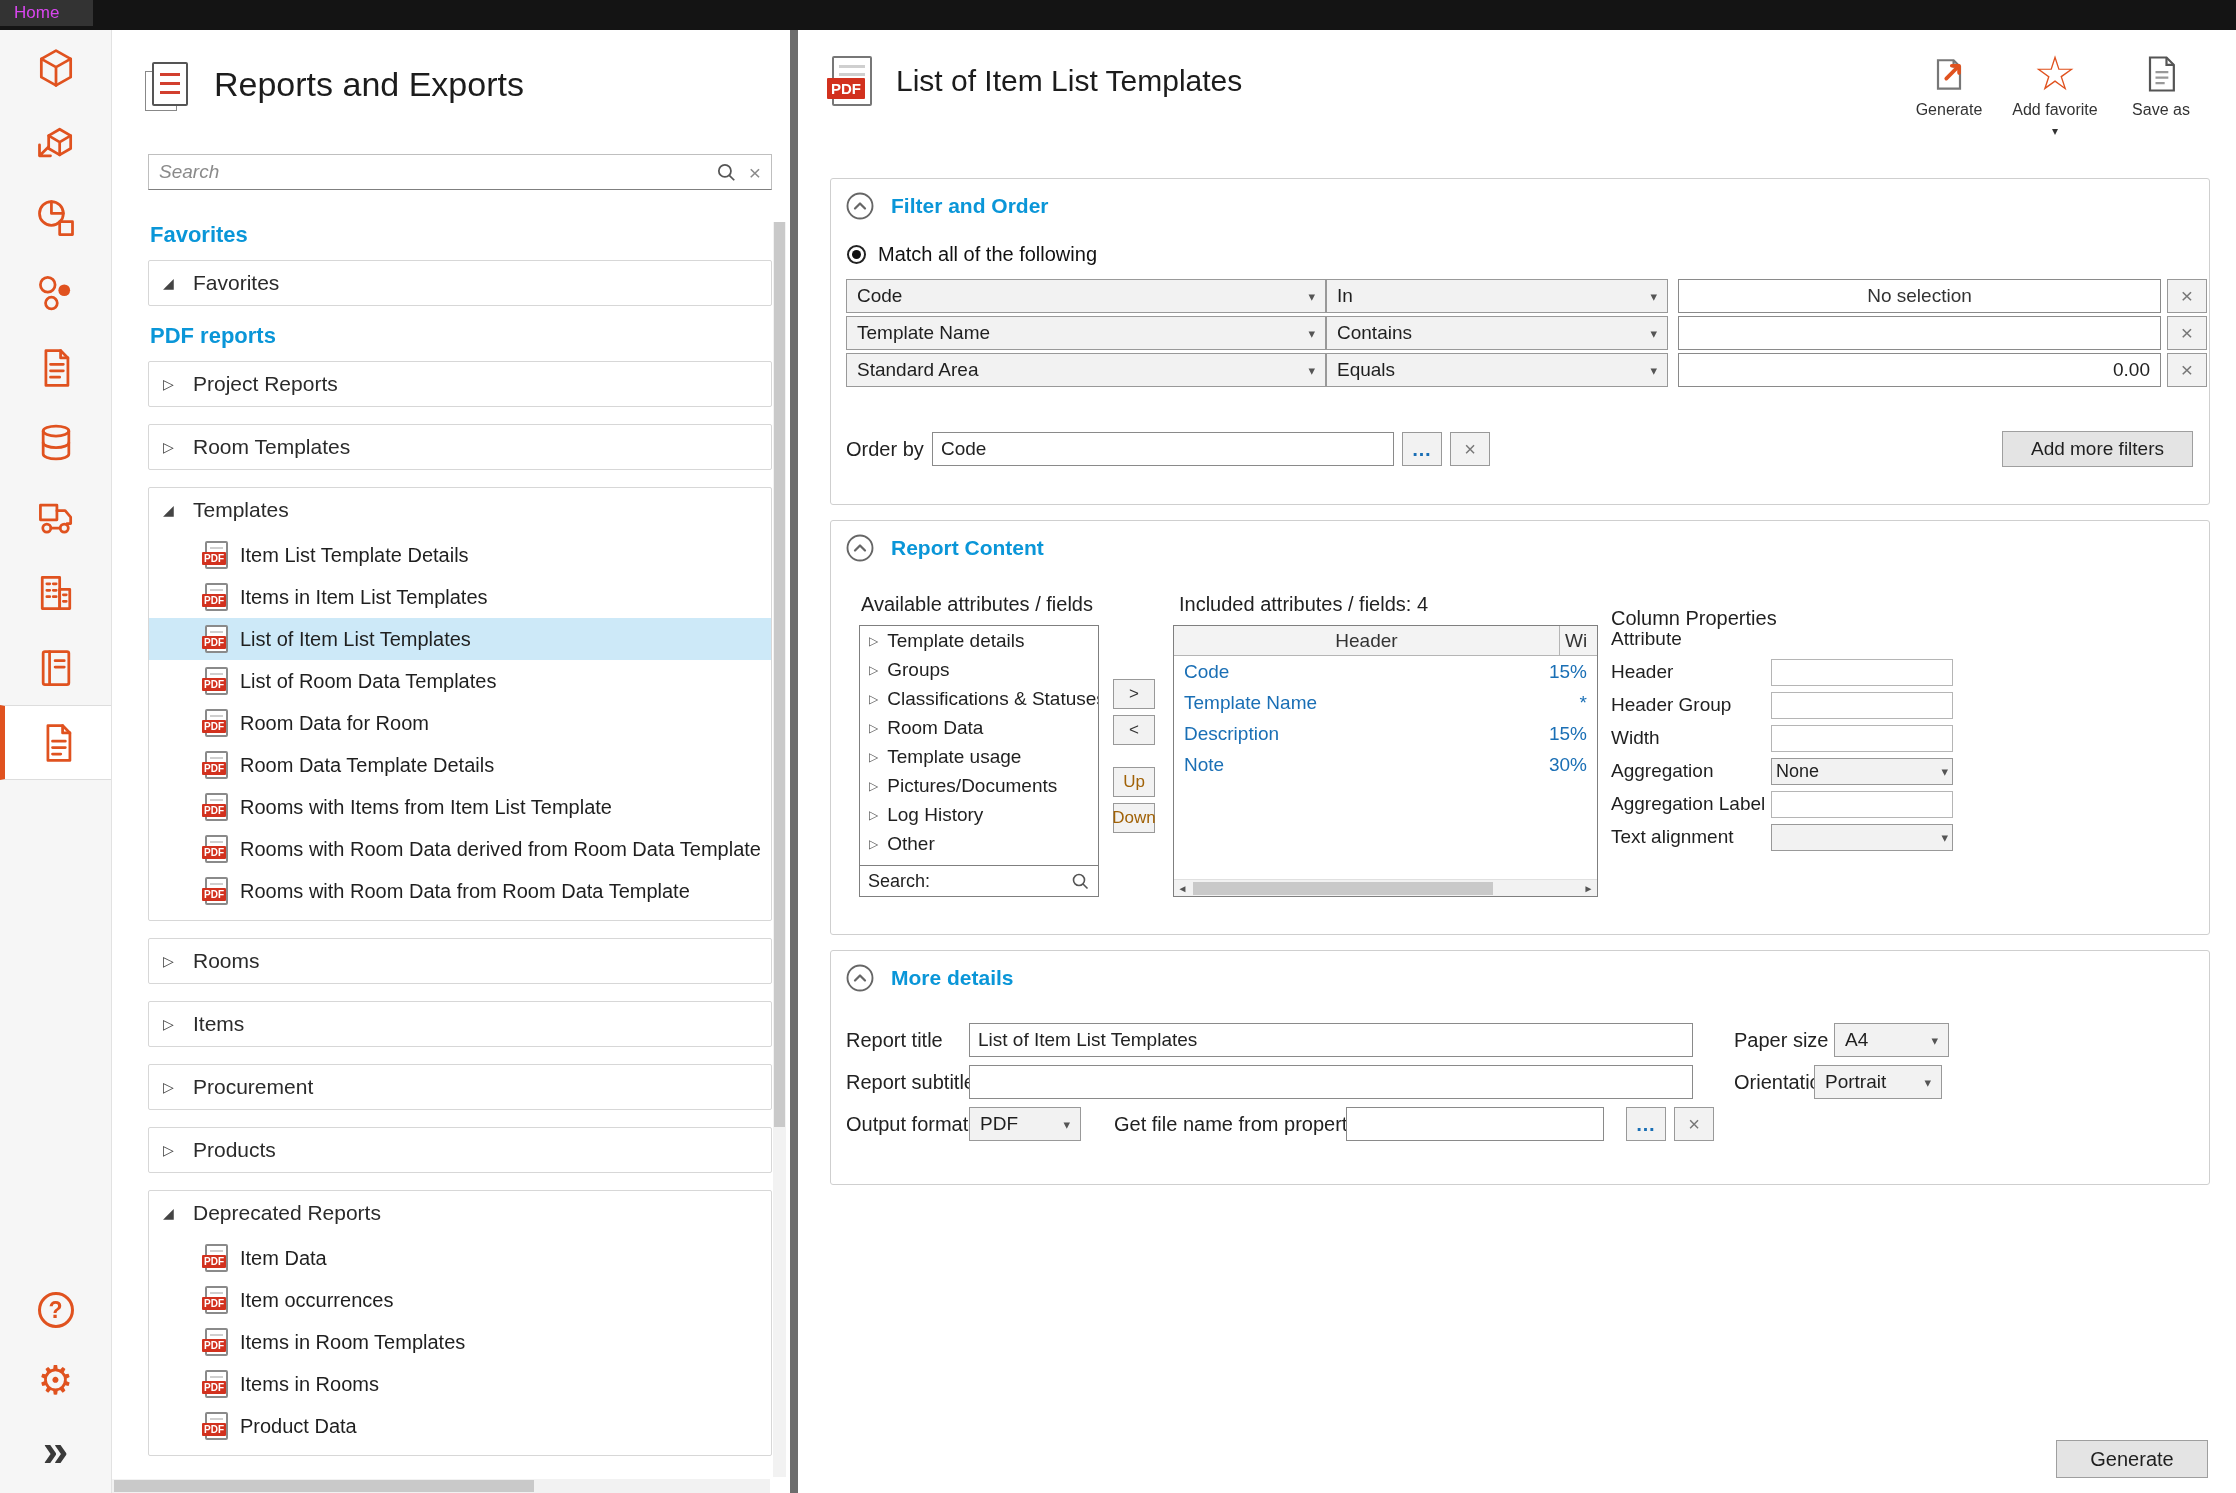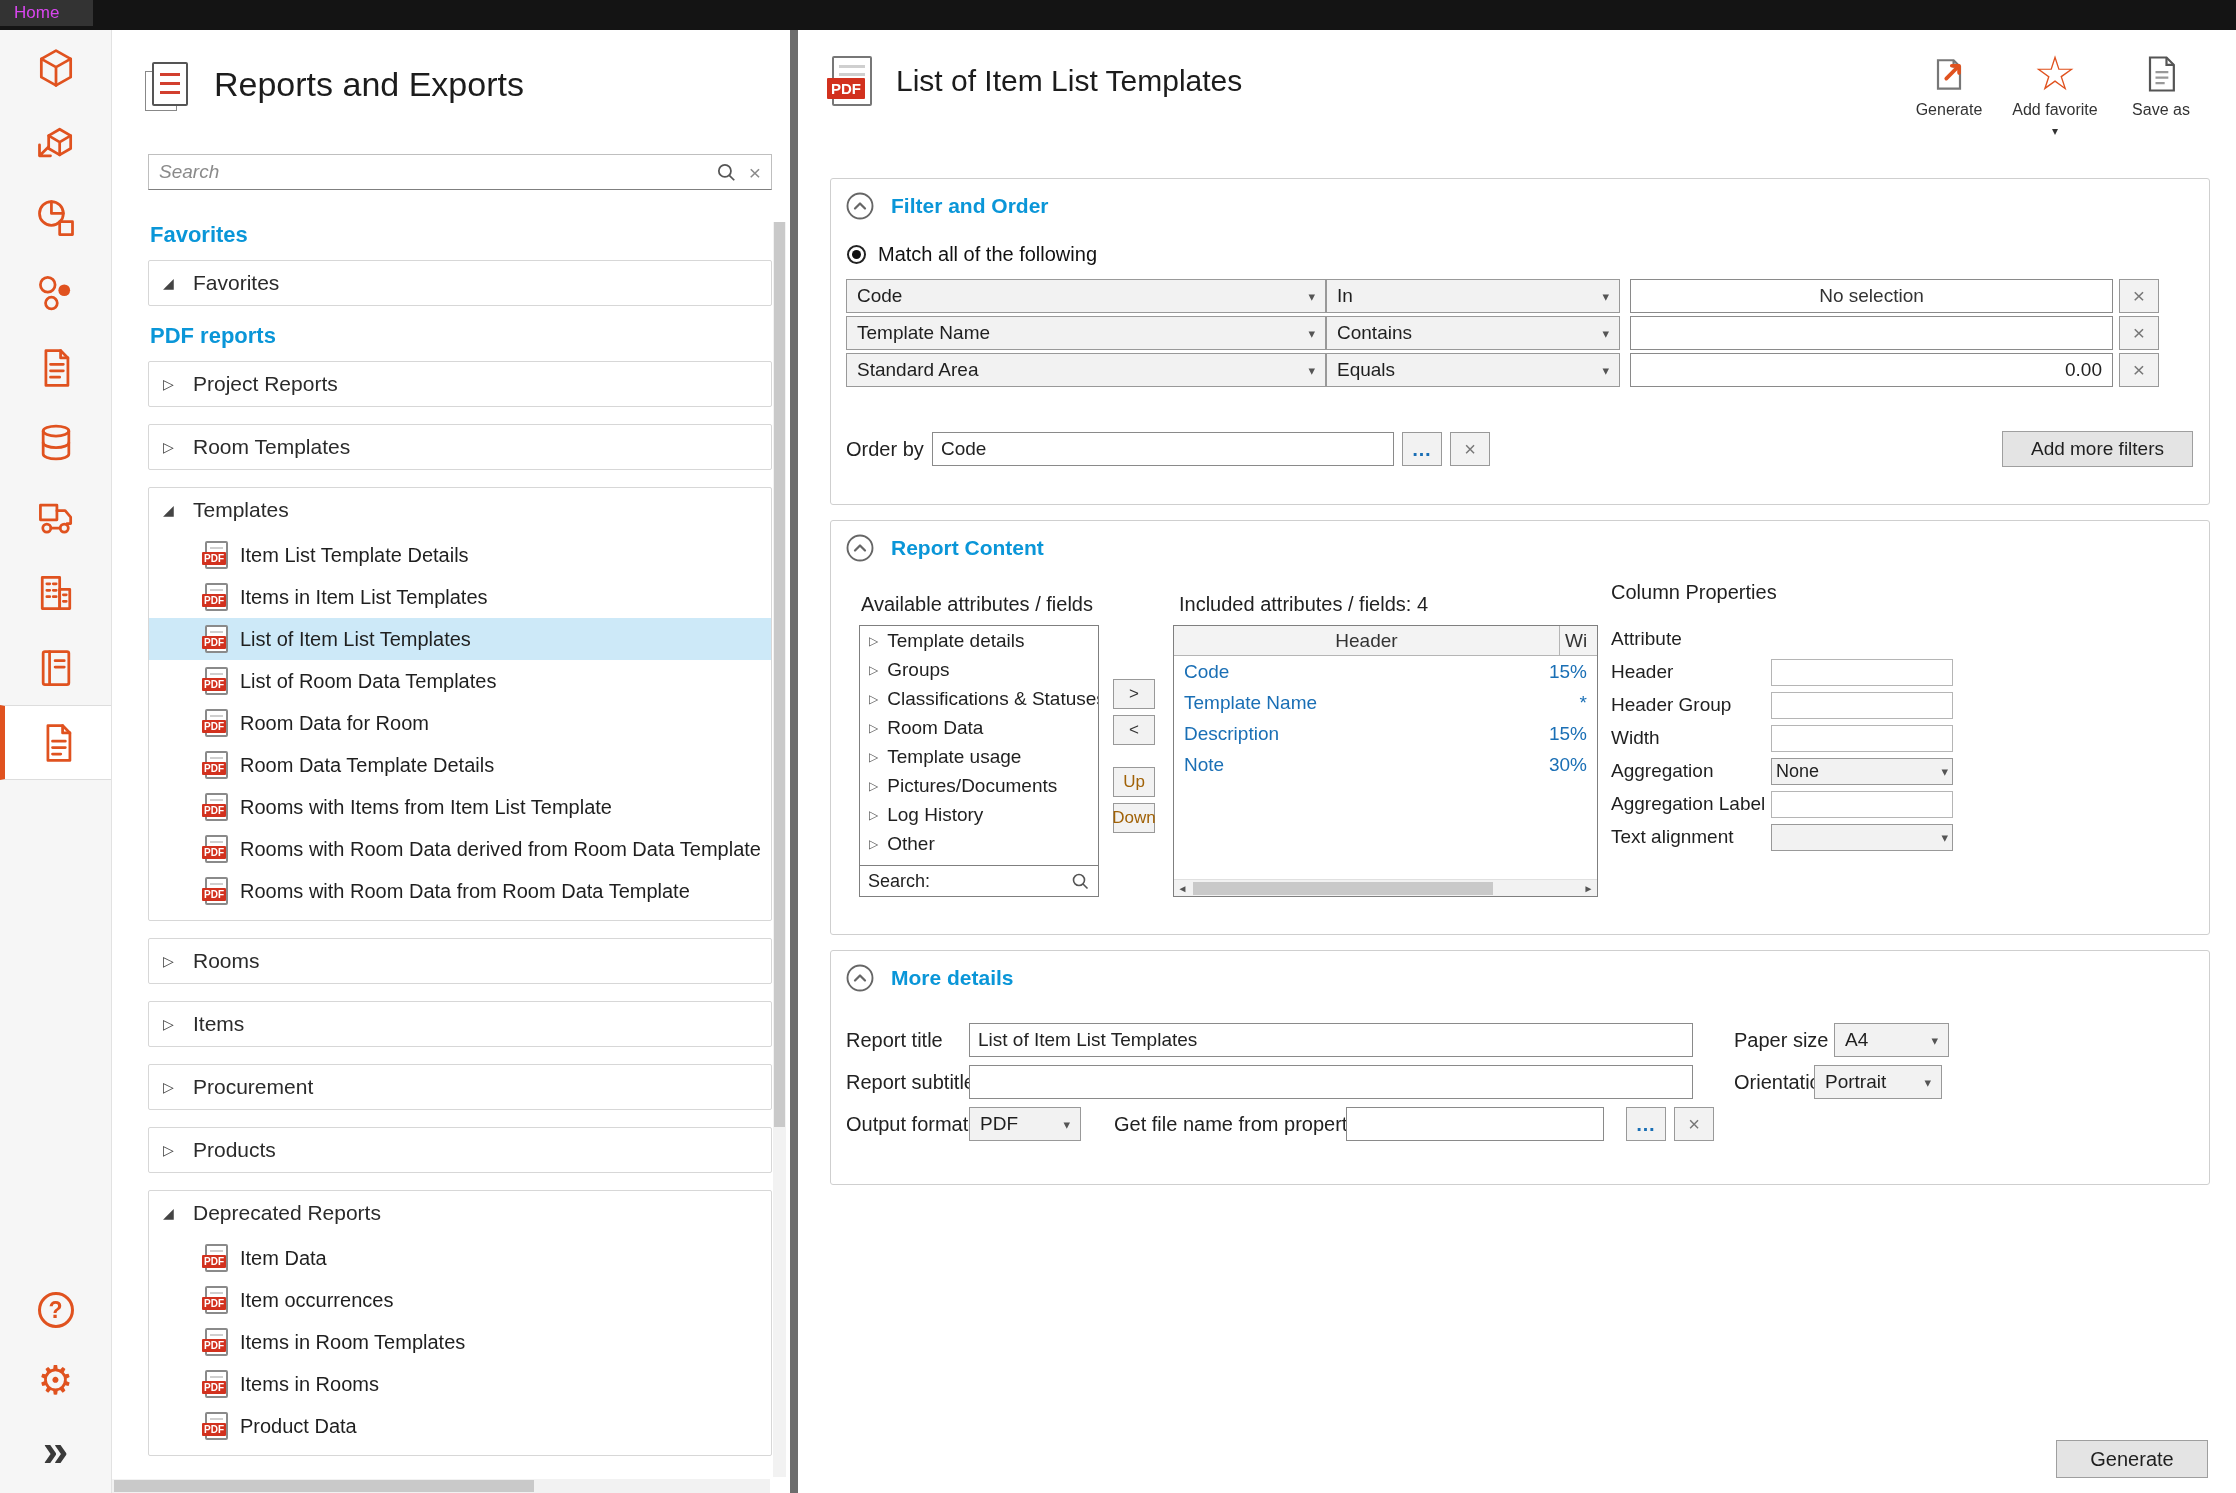--- a/index.html
+++ b/index.html
@@ -80,21 +80,21 @@
 
   .radio-row{position:absolute;left:16px;top:64px;display:flex;align-items:center;gap:12px;font-size:20px;color:#111}
   .radio{width:19px;height:19px;border:2px solid #222;border-radius:50%;display:flex;align-items:center;justify-content:center;flex:none;cursor:pointer}
   .radio .dot{width:9px;height:9px;border-radius:50%;background:#111}
 
   .frows{position:absolute;left:0;right:0;top:100px}
   .frow{display:flex;height:34px;margin-bottom:3px}
   .dd{background:#f2f2f2;border:1px solid #999;display:flex;align-items:center;justify-content:space-between;padding:0 10px;font-size:19px;color:#1f1f1f;cursor:pointer}
   .dd .arr{color:#555;font-size:13px;margin-left:8px;flex:none}
   .f-field{margin-left:15px;width:480px}
-  .f-op{width:294px}
+  .f-op{width:342px}
   .fval{margin-left:10px;width:483px;border:1px solid #8a8a8a;background:#fff;display:flex;align-items:center;font-size:19px;color:#222;padding:0 10px}
   .fval.center{justify-content:center;color:#333}
   .fval.right{justify-content:flex-end}
   .xbtn{margin-left:6px;width:40px;background:#f2f2f2;border:1px solid #999;display:flex;align-items:center;justify-content:center;color:#777;font-size:21px;cursor:pointer}
 
   .order-row{position:absolute;left:15px;right:16px;top:252px;height:36px;display:flex;align-items:center}
   .olabel{font-size:20px;color:#222;width:86px;flex:none}
   .txt{border:1px solid #8a8a8a;height:34px;font-size:19px;padding:0 8px;font-family:inherit;color:#222;outline:none;background:#fff}
   .order-input{width:462px}
   .sqbtn{width:40px;height:34px;background:#f2f2f2;border:1px solid #999;display:flex;align-items:center;justify-content:center;font-size:20px;color:#777;margin-left:8px;cursor:pointer;flex:none}
@@ -116,21 +116,21 @@
   .thc{flex:1;display:flex;align-items:center;justify-content:center;font-size:19px;color:#333;border-right:1px solid #b5b5b5}
   .thw{width:37px;display:flex;align-items:center;padding-left:5px;font-size:19px;color:#333;overflow:hidden}
   .trow{display:flex;height:31px;align-items:center;font-size:19px;color:#1a6fb5;cursor:pointer}
   .tname{flex:1;padding-left:10px;white-space:nowrap;overflow:hidden}
   .twidth{width:72px;text-align:right;padding-right:10px}
   .hscroll{position:absolute;left:0;right:0;bottom:0;height:17px;background:#f2f2f2;border-top:1px solid #e0e0e0;display:flex;align-items:center}
   .sarr{width:17px;text-align:center;font-size:10px;color:#555}
   .sthumb{height:13px;width:300px;background:#c9c9c9;margin-left:2px}
   .sarr.right{margin-left:auto}
 
-  .cptitle{position:absolute;left:780px;top:60px;font-size:20px;color:#1f1f1f}
+  .cptitle{position:absolute;left:780px;top:86px;font-size:20px;color:#1f1f1f}
   .cprow{position:absolute;left:780px;height:28px;display:flex;align-items:center}
   .cplbl{width:160px;font-size:19px;color:#1f1f1f;flex:none}
   .cpinput{width:182px;height:27px;border:1px solid #b5b5b5;font-size:18px;padding:0 6px;font-family:inherit;outline:none}
   .cpdd{width:182px;height:27px;font-size:18px;padding:0 4px}
 
   .orow{position:absolute;left:15px;right:16px;height:34px}
   .orow .l{position:absolute;left:0;top:6px;font-size:20px;color:#222}
   .main-input{position:absolute;left:123px;width:724px}
   .l2{position:absolute;left:888px;top:6px;font-size:20px;color:#222}
   .dd.abs{position:absolute;height:34px;top:0}

